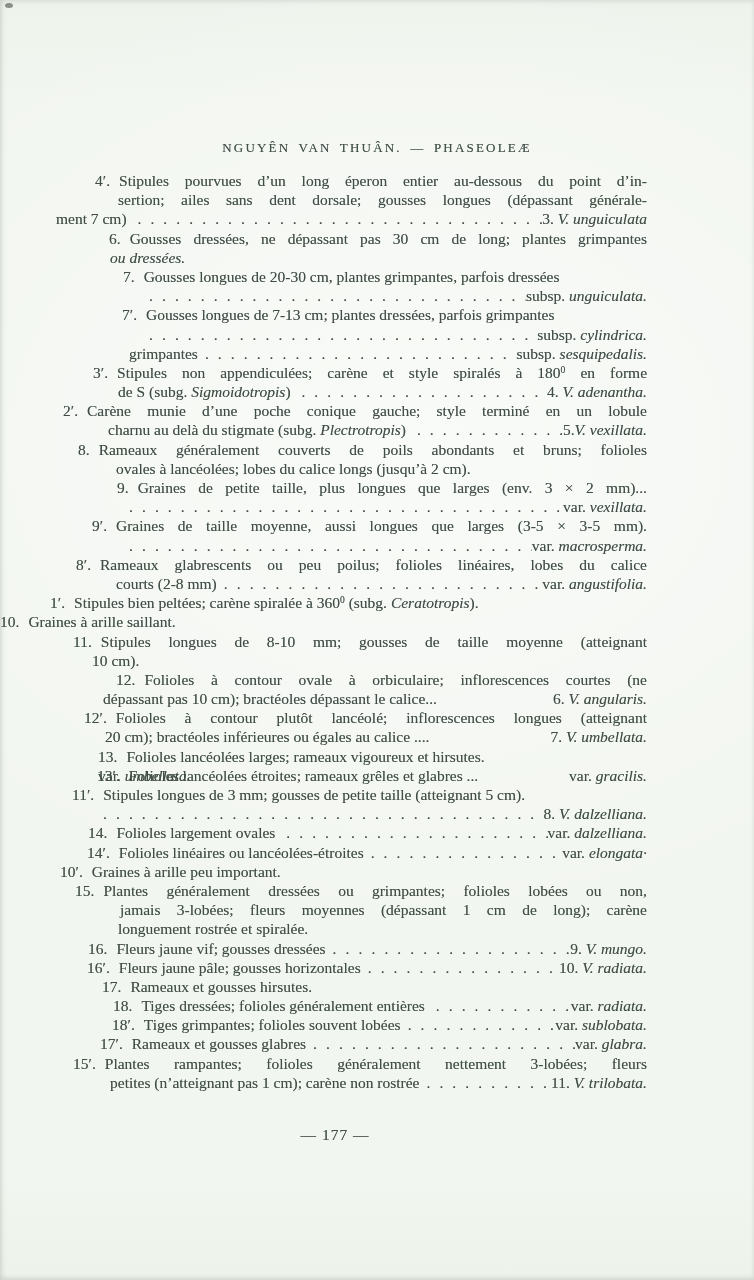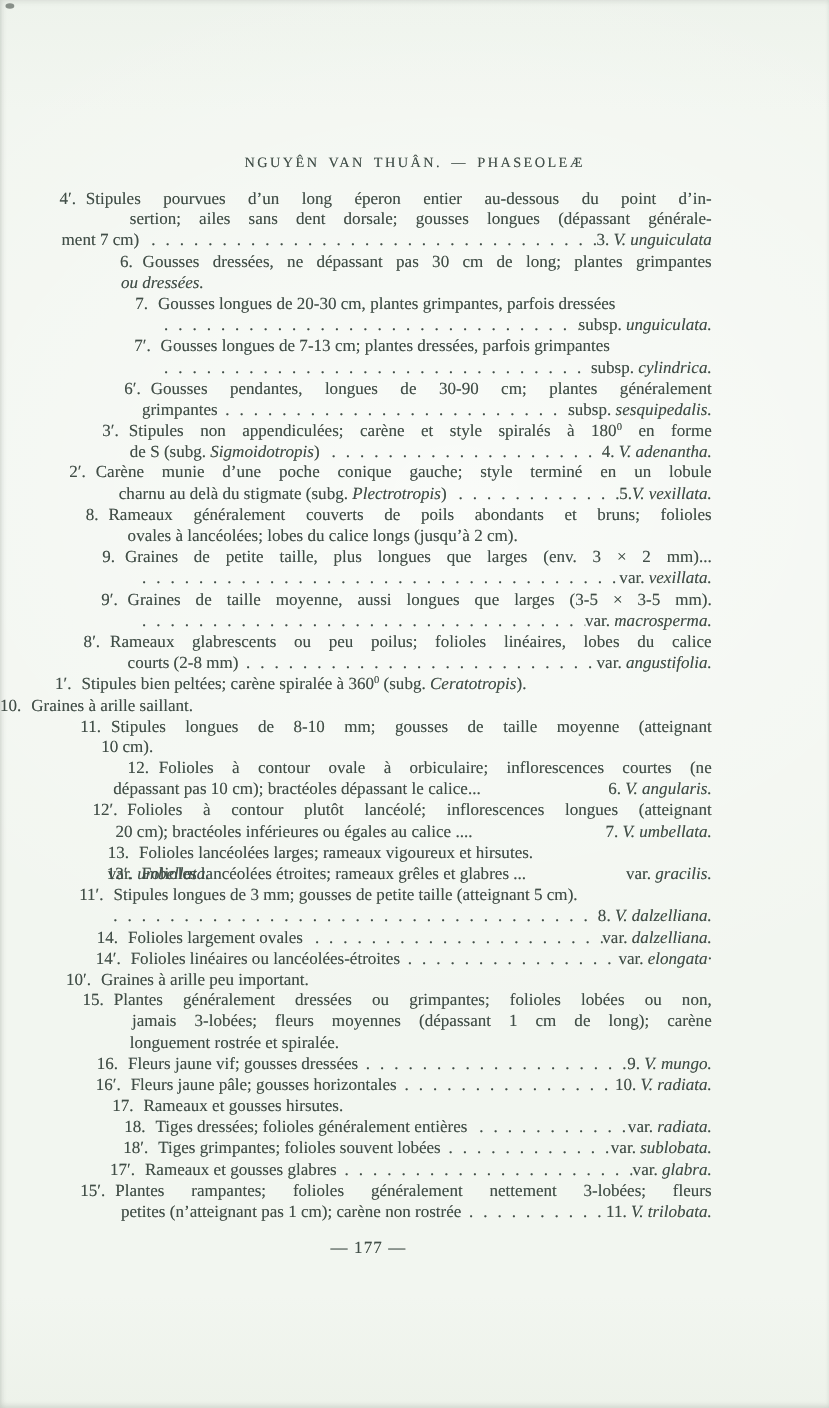--- a/index.html
+++ b/index.html
@@ -49,38 +49,37 @@
     text-shadow:0 0 0.4px rgba(65,78,71,0.5);
   }
 </style>
 </head>
 <body style="background: rgb(241, 245, 238);">
 
 <div class="pg">
   <div class="speck"></div>
   <div class="head">NGUYÊN VAN THUÂN. — PHASEOLEÆ</div>
   <div class="doc">
-      <div class="line j" style="padding-left: 54px;"><span class="lt"><span class="lb">4′.</span><span>Stipules pourvues d’un long éperon entier au-dessous du point d’in-</span></span></div>
+      <div class="line j" style="padding-left: 95px;"><span class="lt"><span class="lb">4′.</span><span>Stipules pourvues d’un long éperon entier au-dessous du point d’in-</span></span></div>
       <div class="line j" style="padding-left: 118px;"><span class="lt"><span>sertion; ailes sans dent dorsale; gousses longues (dépassant générale-</span></span></div>
       <div class="line f" style="padding-left: 56px;"><span class="lt"><span>ment 7 cm) </span></span><span class="fill">. . . . . . . . . . . . . . . . . . . . . . . . . . . . . . . . . . . . . . . . . . . . . . . . . . . . . . . . . . . . . . . . . . . . . . . . . . . . . . . . </span><span class="rt"><span>3. </span><span class="it">V. unguiculata</span></span></div>
       <div class="line j" style="padding-left: 109px;"><span class="lt"><span class="lb">6.</span><span>Gousses dressées, ne dépassant pas 30 cm de long; plantes grimpantes</span></span></div>
       <div class="line" style="padding-left: 110px; font-style: italic;"><span class="lt"><span>ou dressées.</span></span></div>
       <div class="line" style="padding-left: 123px;"><span class="lt"><span class="lb">7.</span><span>Gousses longues de 20-30 cm, plantes grimpantes, parfois dressées</span></span></div>
       <div class="line f" style="padding-left: 142px;"><span class="fill">. . . . . . . . . . . . . . . . . . . . . . . . . . . . . . . . . . . . . . . . . . . . . . . . . . . . . . . . . . . . . . . . . . . . . . . . . . . . . . . . </span><span class="rt"><span>subsp. </span><span class="it">unguiculata.</span></span></div>
       <div class="line" style="padding-left: 122px;"><span class="lt"><span class="lb">7′.</span><span>Gousses longues de 7-13 cm; plantes dressées, parfois grimpantes</span></span></div>
       <div class="line f" style="padding-left: 142px;"><span class="fill">. . . . . . . . . . . . . . . . . . . . . . . . . . . . . . . . . . . . . . . . . . . . . . . . . . . . . . . . . . . . . . . . . . . . . . . . . . . . . . . . </span><span class="rt"><span>subsp. </span><span class="it">cylindrica.</span></span></div>
-      <div class="line j" style="padding-left: 113px;"><span class="lt"><span class="lb">6′.</span><span>Gousses pendantes, longues de 30-90 cm; plantes généralement</span></span></div>
       <div class="line f" style="padding-left: 129px;"><span class="lt"><span>grimpantes</span></span><span class="fill">. . . . . . . . . . . . . . . . . . . . . . . . . . . . . . . . . . . . . . . . . . . . . . . . . . . . . . . . . . . . . . . . . . . . . . . . . . . . . . . . </span><span class="rt"><span>subsp. </span><span class="it">sesquipedalis.</span></span></div>
       <div class="line j" style="padding-left: 93px;"><span class="lt"><span class="lb">3′.</span><span>Stipules non appendiculées; carène et style spiralés à 180</span><sup>0</sup><span> en forme</span></span></div>
       <div class="line f" style="padding-left: 118px;"><span class="lt"><span>de S (subg. </span><span class="it">Sigmoidotropis</span><span>) </span></span><span class="fill">. . . . . . . . . . . . . . . . . . . . . . . . . . . . . . . . . . . . . . . . . . . . . . . . . . . . . . . . . . . . . . . . . . . . . . . . . . . . . . . . </span><span class="rt"><span>4. </span><span class="it">V. adenantha.</span></span></div>
       <div class="line j" style="padding-left: 63px;"><span class="lt"><span class="lb">2′.</span><span>Carène munie d’une poche conique gauche; style terminé en un lobule</span></span></div>
       <div class="line f" style="padding-left: 108px;"><span class="lt"><span>charnu au delà du stigmate (subg. </span><span class="it">Plectrotropis</span><span>) </span></span><span class="fill">. . . . . . . . . . . . . . . . . . . . . . . . . . . . . . . . . . . . . . . . . . . . . . . . . . . . . . . . . . . . . . . . . . . . . . . . . . . . . . . . </span><span class="rt"><span>5.</span><span class="it">V. vexillata.</span></span></div>
       <div class="line j" style="padding-left: 78px;"><span class="lt"><span class="lb">8.</span><span>Rameaux généralement couverts de poils abondants et bruns; folioles</span></span></div>
       <div class="line" style="padding-left: 116px;"><span class="lt"><span>ovales à lancéolées; lobes du calice longs (jusqu’à 2 cm).</span></span></div>
-      <div class="line j" style="padding-left: 93px;"><span class="lt"><span class="lb">9.</span><span>Graines de petite taille, plus longues que larges (env. 3 × 2 mm)...</span></span></div>
+      <div class="line j" style="padding-left: 93px; margin-left: 24px;"><span class="lt"><span class="lb">9.</span><span>Graines de petite taille, plus longues que larges (env. 3 × 2 mm)...</span></span></div>
       <div class="line f" style="padding-left: 122px;"><span class="fill">. . . . . . . . . . . . . . . . . . . . . . . . . . . . . . . . . . . . . . . . . . . . . . . . . . . . . . . . . . . . . . . . . . . . . . . . . . . . . . . . </span><span class="rt"><span>var. </span><span class="it">vexillata.</span></span></div>
       <div class="line j" style="padding-left: 92px;"><span class="lt"><span class="lb">9′.</span><span>Graines de taille moyenne, aussi longues que larges (3-5 × 3-5 mm).</span></span></div>
       <div class="line f" style="padding-left: 122px;"><span class="fill">. . . . . . . . . . . . . . . . . . . . . . . . . . . . . . . . . . . . . . . . . . . . . . . . . . . . . . . . . . . . . . . . . . . . . . . . . . . . . . . . </span><span class="rt"><span>var. </span><span class="it">macrosperma.</span></span></div>
       <div class="line j" style="padding-left: 76px;"><span class="lt"><span class="lb">8′.</span><span>Rameaux glabrescents ou peu poilus; folioles linéaires, lobes du calice</span></span></div>
       <div class="line f" style="padding-left: 116px;"><span class="lt"><span>courts (2-8 mm)</span></span><span class="fill">. . . . . . . . . . . . . . . . . . . . . . . . . . . . . . . . . . . . . . . . . . . . . . . . . . . . . . . . . . . . . . . . . . . . . . . . . . . . . . . . </span><span class="rt"><span>var. </span><span class="it">angustifolia.</span></span></div>
       <div class="line" style="padding-left: 50px;"><span class="lt"><span class="lb">1′.</span><span>Stipules bien peltées; carène spiralée à 360</span><sup>0</sup><span> (subg. </span><span class="it">Ceratotropis</span><span>).</span></span></div>
       <div class="line" style=""><span class="lt"><span class="lb">10.</span><span>Graines à arille saillant.</span></span></div>
       <div class="line j" style="padding-left: 73px;"><span class="lt"><span class="lb">11.</span><span>Stipules longues de 8-10 mm; gousses de taille moyenne (atteignant</span></span></div>
       <div class="line" style="padding-left: 92px;"><span class="lt"><span>10 cm).</span></span></div>
       <div class="line j" style="padding-left: 116px;"><span class="lt"><span class="lb">12.</span><span>Folioles à contour ovale à orbiculaire; inflorescences courtes (ne</span></span></div>

